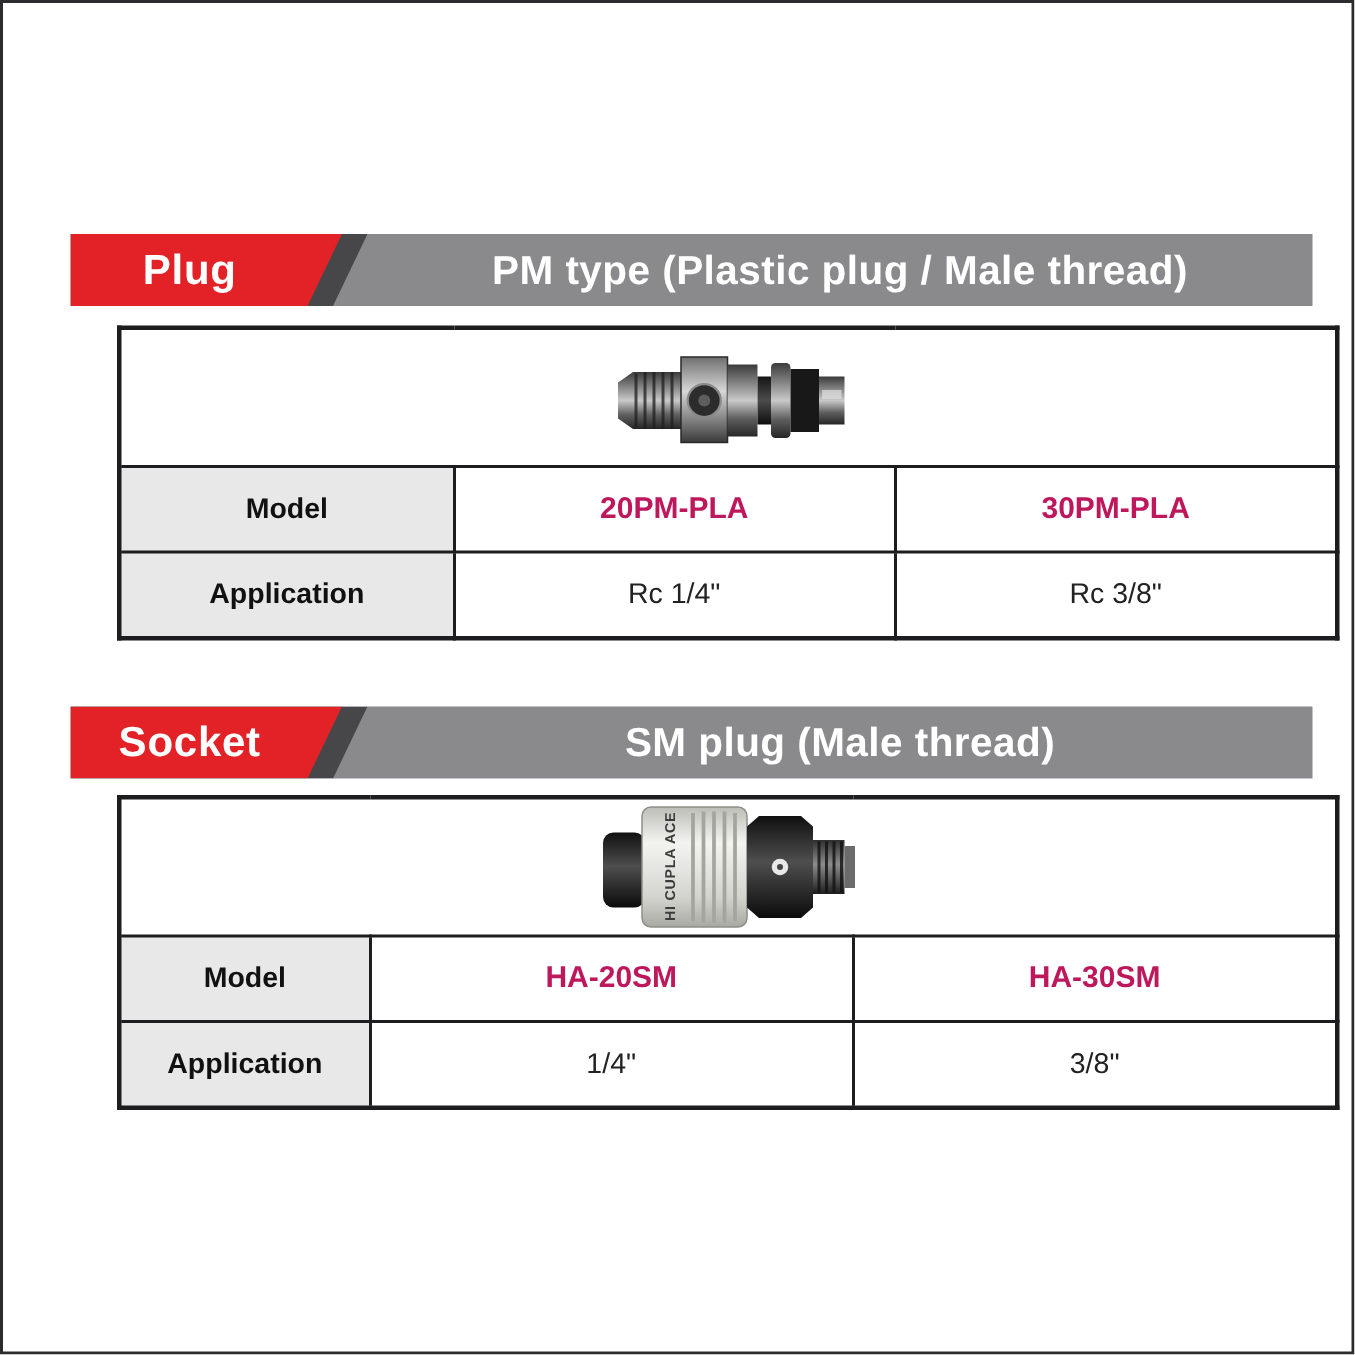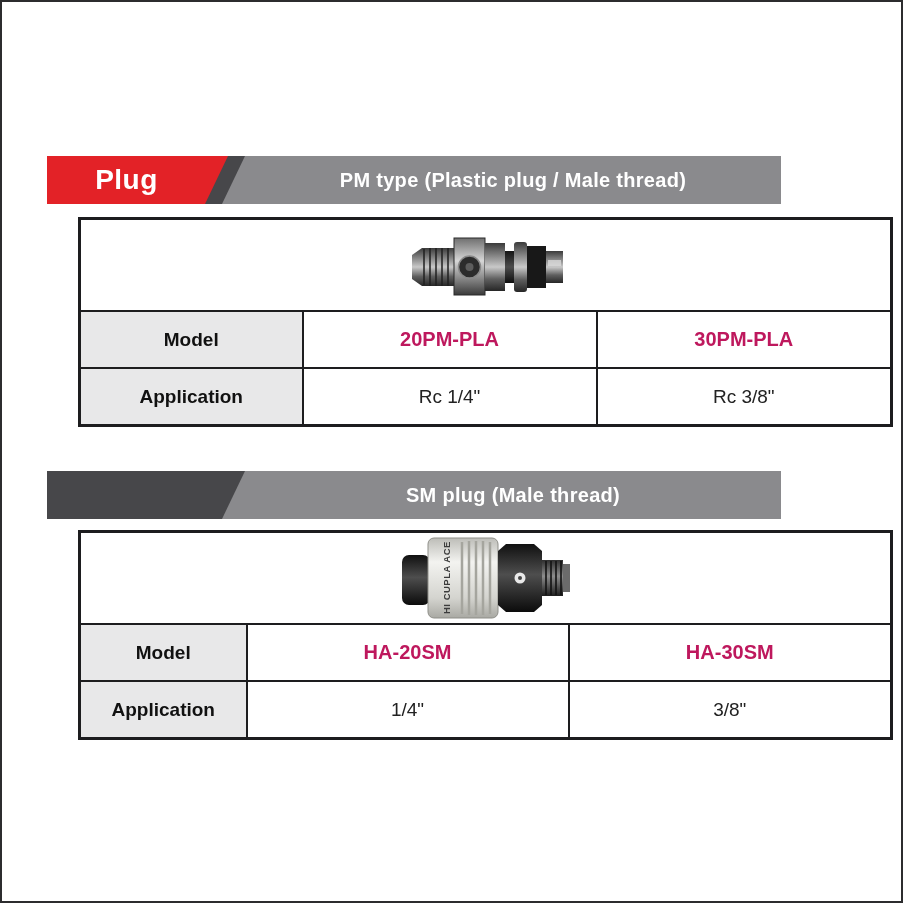--- a/index.html
+++ b/index.html
@@ -10,41 +10,41 @@
     --border-dark:#1d1d1f;
     --frame:#2c2c2e;
   }
   html,body{margin:0;padding:0;background:#fff;}
   .sheet{
     position:relative;width:903px;height:903px;background:#fff;
     border:2px solid var(--frame);box-sizing:border-box;
     font-family:"Liberation Sans", sans-serif;overflow:hidden;
   }
   
-  .section-header{position:absolute;left:45px;width:734px;height:48px;}
+  .section-header{position:absolute;left:45px;width:811px;height:48px;padding-left:17px;}
   .hdr-plug{top:154px;}
   .hdr-socket{top:469px;}
   .bar{position:absolute;inset:0;background:var(--bar-gray);}
   .stripe{
     position:absolute;left:0;top:0;height:100%;width:198px;
     background:var(--stripe-dark);
     clip-path:polygon(0 0,100% 0,calc(100% - 23px) 100%,0 100%);
   }
   .tag{
     position:absolute;left:0;top:0;height:100%;width:181px;
     background:var(--accent-red);
     clip-path:polygon(0 0,100% 0,calc(100% - 23px) 100%,0 100%);
     color:#fff;font-weight:bold;font-size:28px;
     display:flex;align-items:center;justify-content:center;
     padding-right:22px;box-sizing:border-box;letter-spacing:.5px;
   }
   .bar-title{
     position:absolute;left:198px;right:0;top:0;height:100%;
     display:flex;align-items:center;justify-content:center;
-    color:#fff;font-weight:bold;font-size:20px;letter-spacing:.3px;
+    color:#fff;font-weight:bold;font-size:27px;letter-spacing:.3px;
   }
   
   table.spec{
     position:absolute;left:45px;width:812px;
     border-collapse:collapse;table-layout:fixed;
     border:3px solid var(--border-dark);
     margin-left:31px;
   }
   .tbl-plug{top:215px;}
   .tbl-socket{top:528px;}
@@ -139,20 +139,21 @@
         <th class="row-label">Application</th>
         <td class="val">Rc 1/4"</td>
         <td class="val">Rc 3/8"</td>
       </tr>
     </tbody>
   </table>
 
   <div class="section-header hdr-socket">
     <div class="bar"></div>
     <div class="stripe"></div>
+    <div class="tag">Socket</div>
     <div class="bar-title">SM plug (Male thread)</div>
   </div>
 
   <table class="spec tbl-socket">
     <colgroup>
         <col style="width:167px">
         <col style="width:322px">
         <col style="width:323px">
       </colgroup>
     <tbody>

